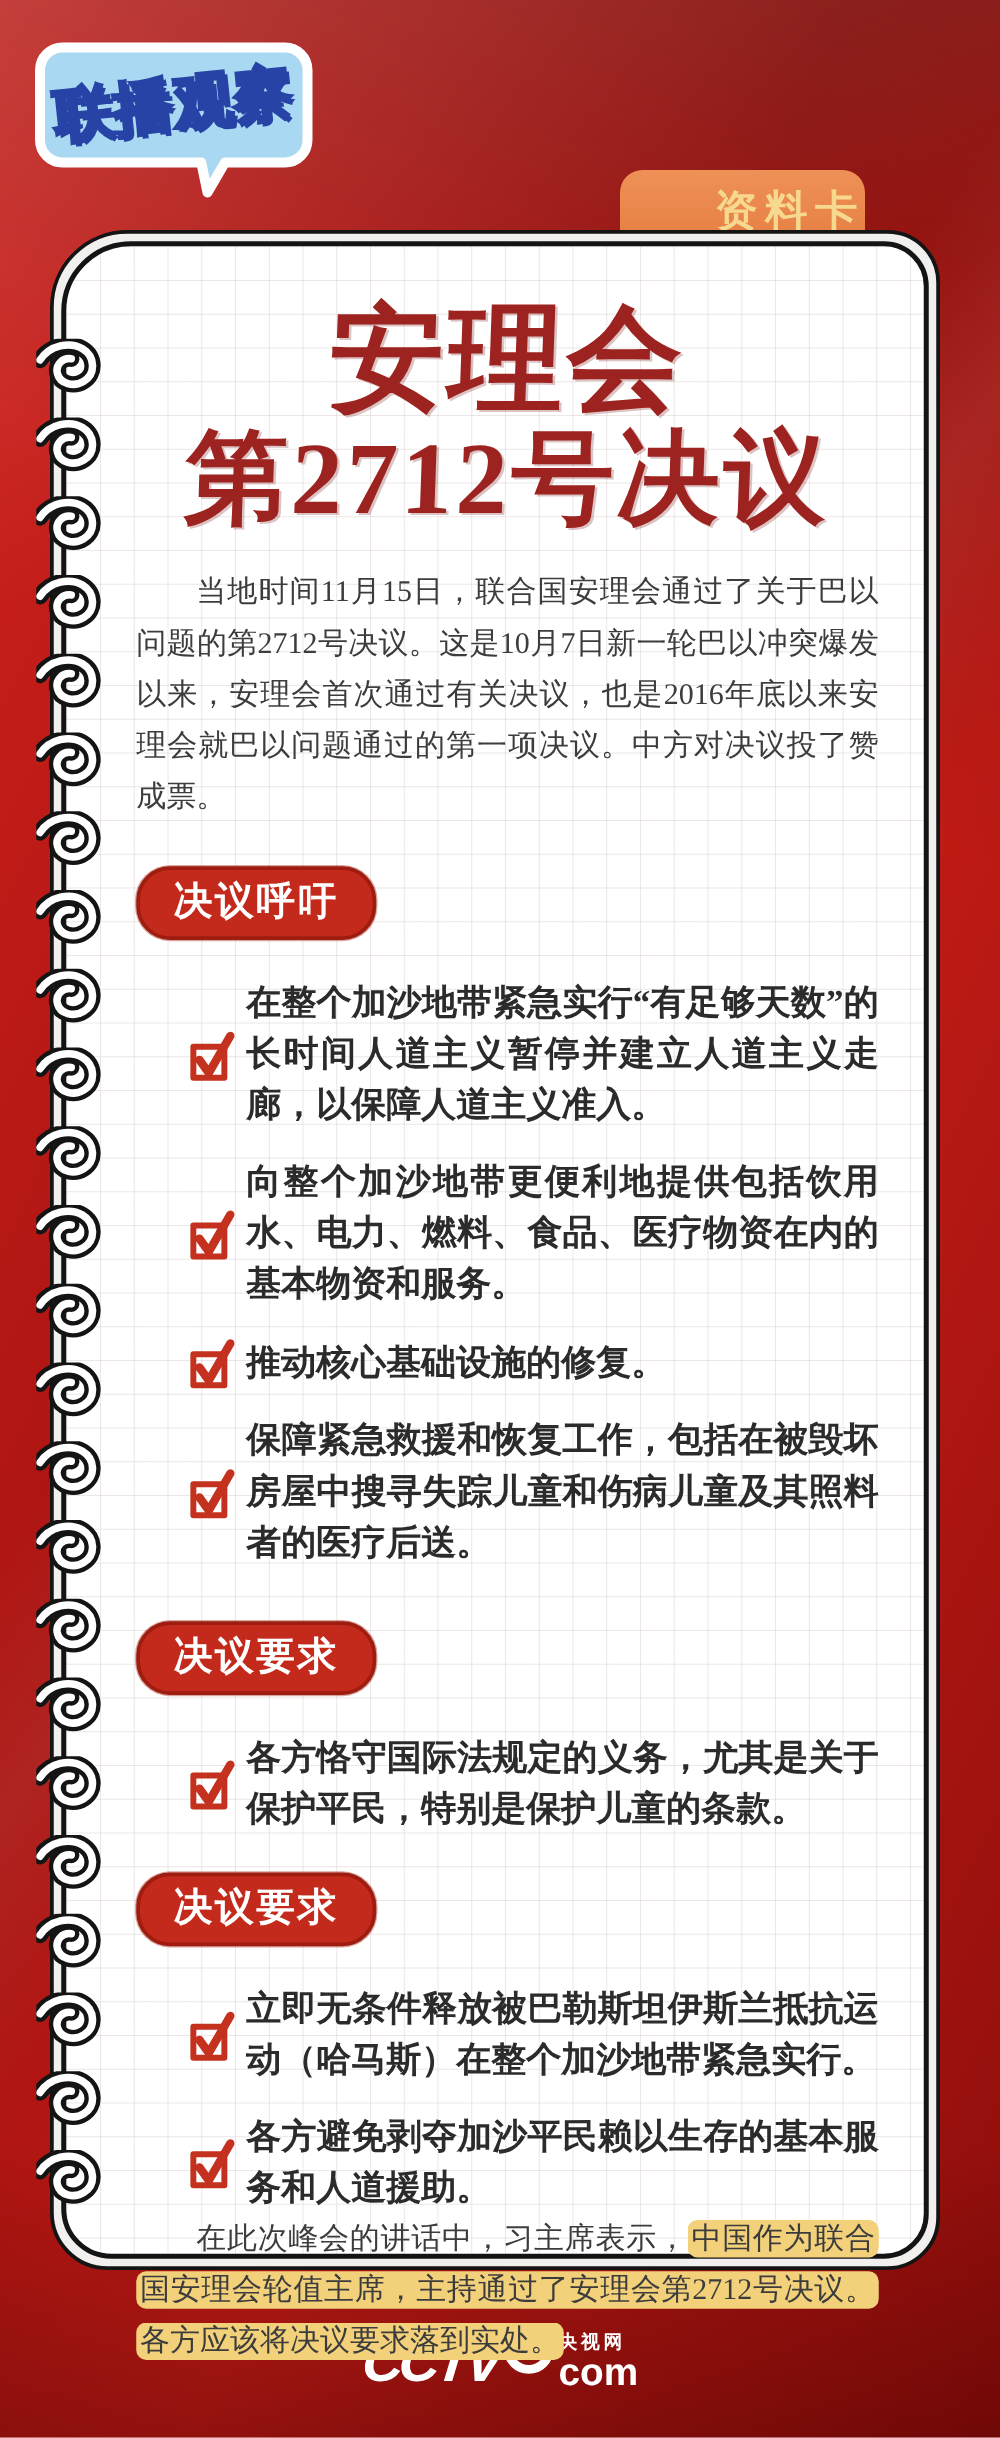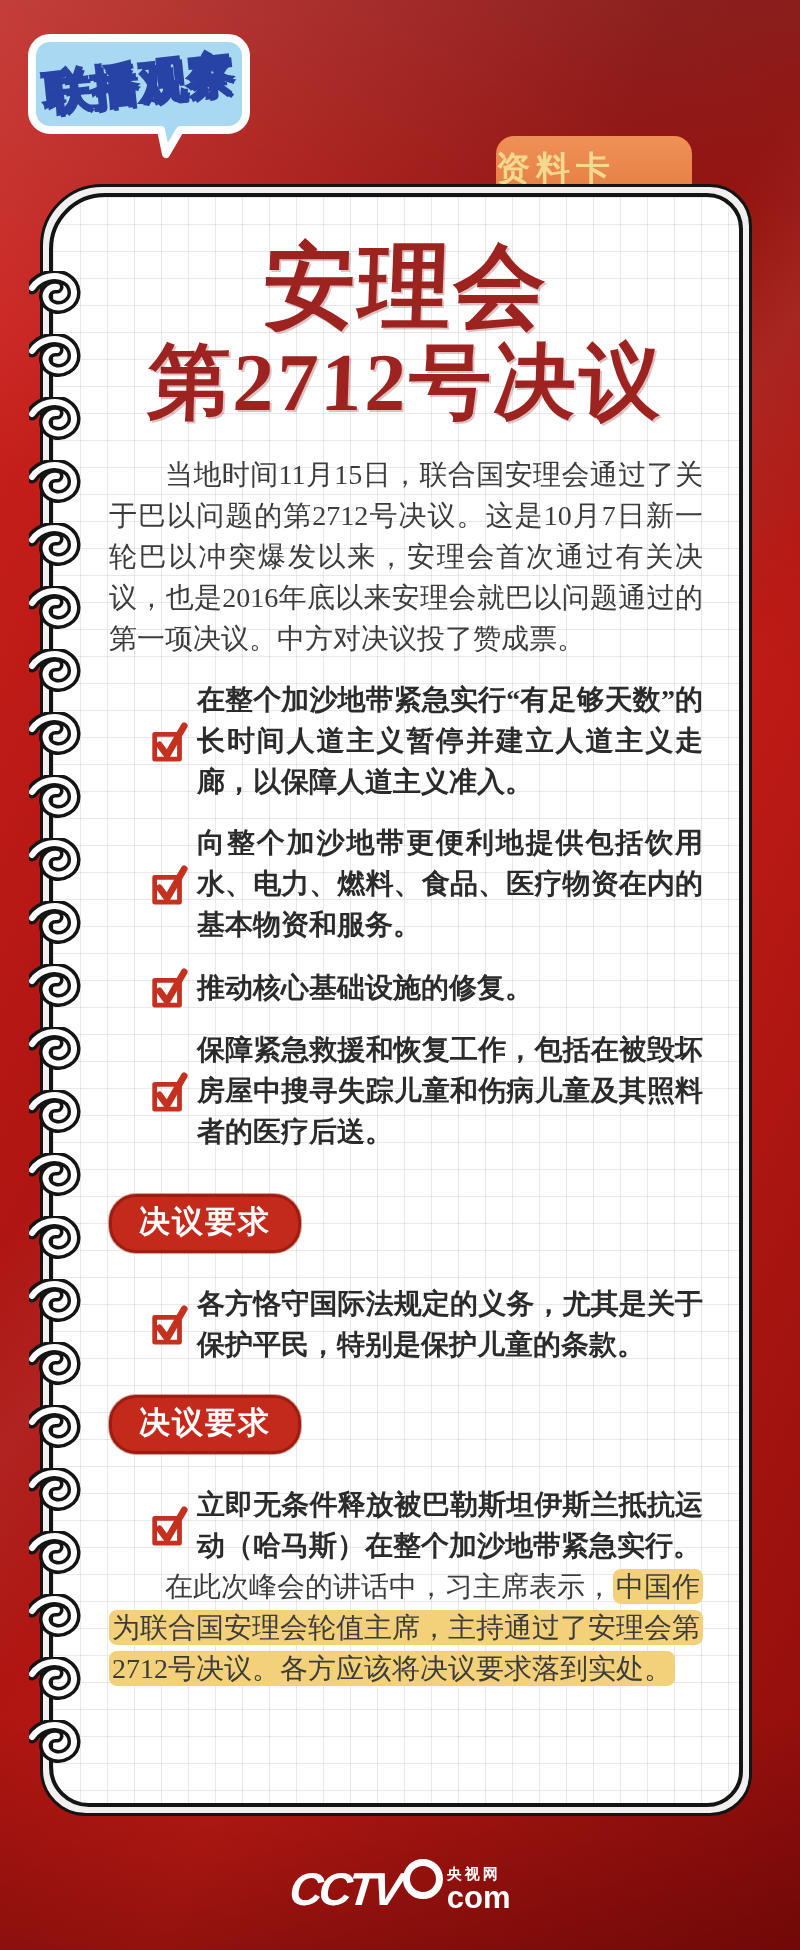--- a/index.html
+++ b/index.html
@@ -28,21 +28,21 @@
     color:#F6C91F;transform:rotate(-6deg);
     -webkit-text-stroke:2.5px #2743A6;
     text-shadow:3px 3px 0 #2743A6;
   }
 
   
   .tab{
     position:absolute;left:496px;top:136px;width:196px;height:78px;
     background:linear-gradient(#ef9157,#e2793c);
     border-radius:18px 18px 0 0;
-    text-align:left;z-index:1;
+    text-align:right;z-index:1;
   }
   .tab span{
     display:inline-block;margin-top:10px;
     font-size:34px;font-weight:700;letter-spacing:6px;color:#F6D88E;
   }
 
   
   .card-frame{
     position:absolute;left:40px;top:184px;width:712px;height:1632px;
     background:#f2f0ee;border:3px solid #141414;
@@ -70,21 +70,21 @@
   .title{
     text-align:center;color:#9C2320;font-weight:700;
     transform:skew(-2deg);letter-spacing:3px;line-height:1.1;
     text-shadow:2px 2px 0 rgba(120,20,18,0.25);
   }
   .title-1{font-size:92px;margin-top:12px;}
   .title-2{font-size:82px;margin-bottom:26px;}
 
   
   .para{
-    font-size:28px;line-height:41px;color:#3c3c3c;
+    font-size:24px;line-height:41px;color:#3c3c3c;
     text-align:justify;text-indent:2em;margin:0 0 10px 0;
   }
 
   
   .badge{
     display:inline-block;margin:24px 0 10px 0;
     background:#C32A1B;border:3px solid #9e1d10;border-radius:27px;
     color:#fff;font-weight:700;font-size:31px;letter-spacing:2px;
     padding:4px 27px 7px 27px;
     box-shadow:0 0 0 1px rgba(158,29,16,0.4);
@@ -240,20 +240,21 @@
           <path d="M3 17 C 11 5, 27 2, 37 8 C 47 14, 48 28, 38 34 C 30 39, 19 36, 17 28 C 15 21, 21 15, 28 16" fill="none" stroke="#ffffff" stroke-width="6" stroke-linecap="round"></path>
         </svg>
       </div>
 
     <div class="title title-1">安理会</div>
     <div class="title title-2">第2712号决议</div>
 
     <p class="para">当地时间11月15日，联合国安理会通过了关于巴以问题的第2712号决议。这是10月7日新一轮巴以冲突爆发以来，安理会首次通过有关决议，也是2016年底以来安理会就巴以问题通过的第一项决议。中方对决议投了赞成票。</p>
 
     <div>
+      <div class="badge">决议呼吁</div>
 
       <div class="item">
         <svg class="check" viewBox="0 0 40 44">
           <path d="M5 14 h26 v26 h-26 z" fill="none" stroke="#c5311f" stroke-width="5" stroke-linejoin="round"></path>
           <path d="M10 25 l8 11 L36 5" fill="none" stroke="#c5311f" stroke-width="7" stroke-linecap="round" stroke-linejoin="round"></path>
         </svg>
         <p class="item-text">在整个加沙地带紧急实行“有足够天数”的长时间人道主义暂停并建立人道主义走廊，以保障人道主义准入。</p>
       </div>
 
       <div class="item">
@@ -297,20 +298,27 @@
       <div class="badge">决议要求</div>
 
       <div class="item">
         <svg class="check" viewBox="0 0 40 44">
           <path d="M5 14 h26 v26 h-26 z" fill="none" stroke="#c5311f" stroke-width="5" stroke-linejoin="round"></path>
           <path d="M10 25 l8 11 L36 5" fill="none" stroke="#c5311f" stroke-width="7" stroke-linecap="round" stroke-linejoin="round"></path>
         </svg>
         <p class="item-text">立即无条件释放被巴勒斯坦伊斯兰抵抗运动（哈马斯）在整个加沙地带紧急实行。</p>
       </div>
 
+      <div class="item">
+        <svg class="check" viewBox="0 0 40 44">
+          <path d="M5 14 h26 v26 h-26 z" fill="none" stroke="#c5311f" stroke-width="5" stroke-linejoin="round"></path>
+          <path d="M10 25 l8 11 L36 5" fill="none" stroke="#c5311f" stroke-width="7" stroke-linecap="round" stroke-linejoin="round"></path>
+        </svg>
+        <p class="item-text">各方避免剥夺加沙平民赖以生存的基本服务和人道援助。</p>
+      </div>
     </div>
 
     <p class="para closing"><span>在此次峰会的讲话中，习主席表示，</span><span class="hl">中国作为联合国安理会轮值主席，主持通过了安理会第2712号决议。各方应该将决议要求落到实处。</span></p>
 
   </div>
 </div>
 
 <div class="footer">
   <span class="cctv-text">CCTV</span>
   <span class="cctv-ring"></span>

